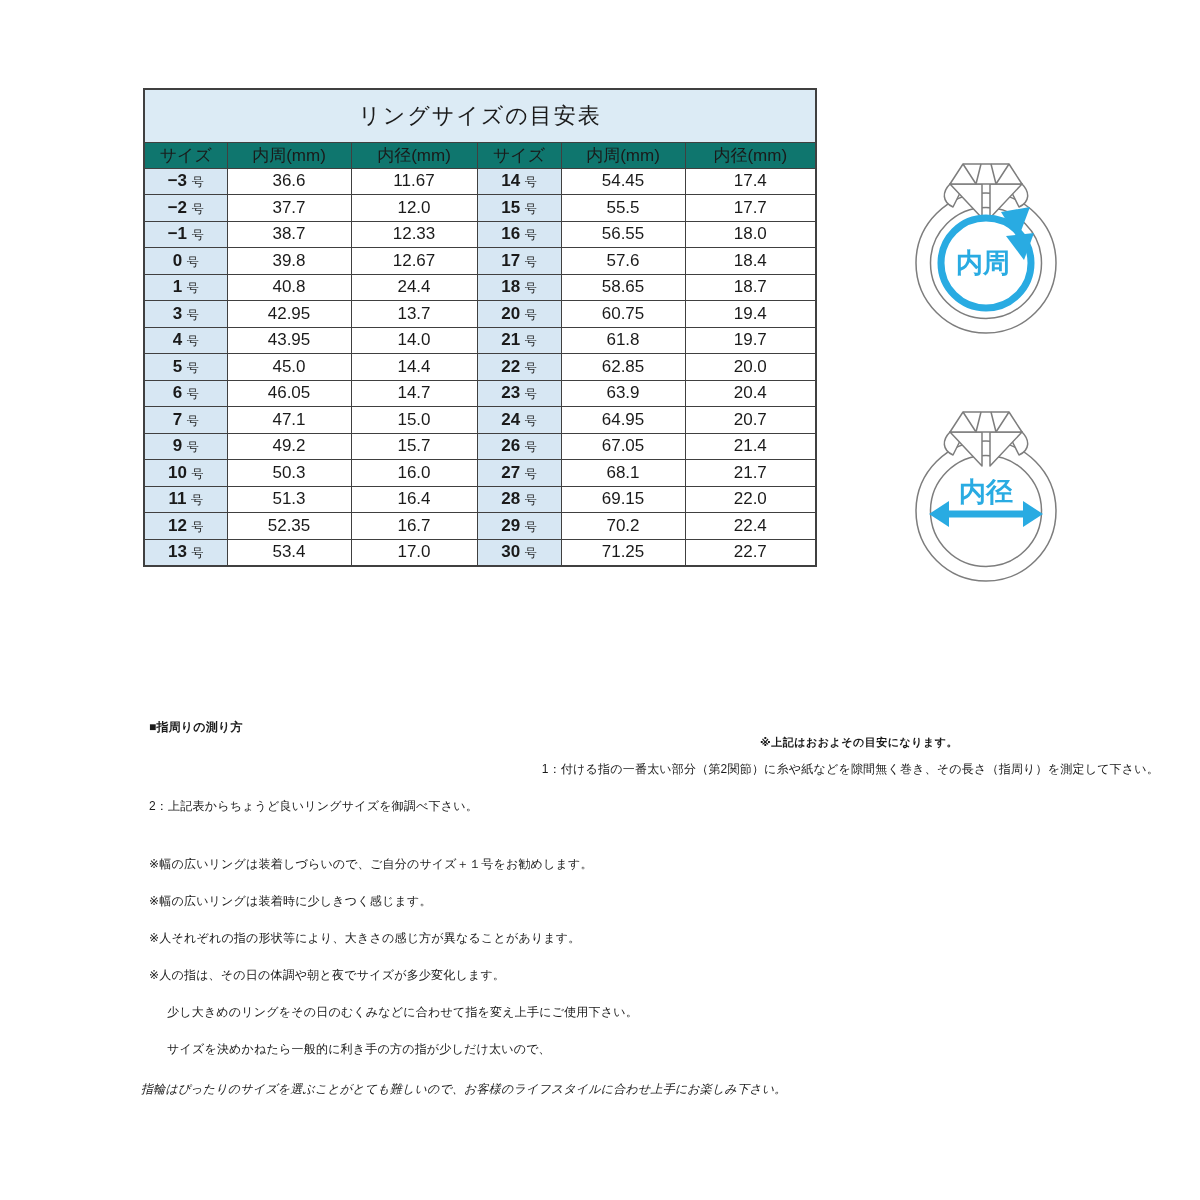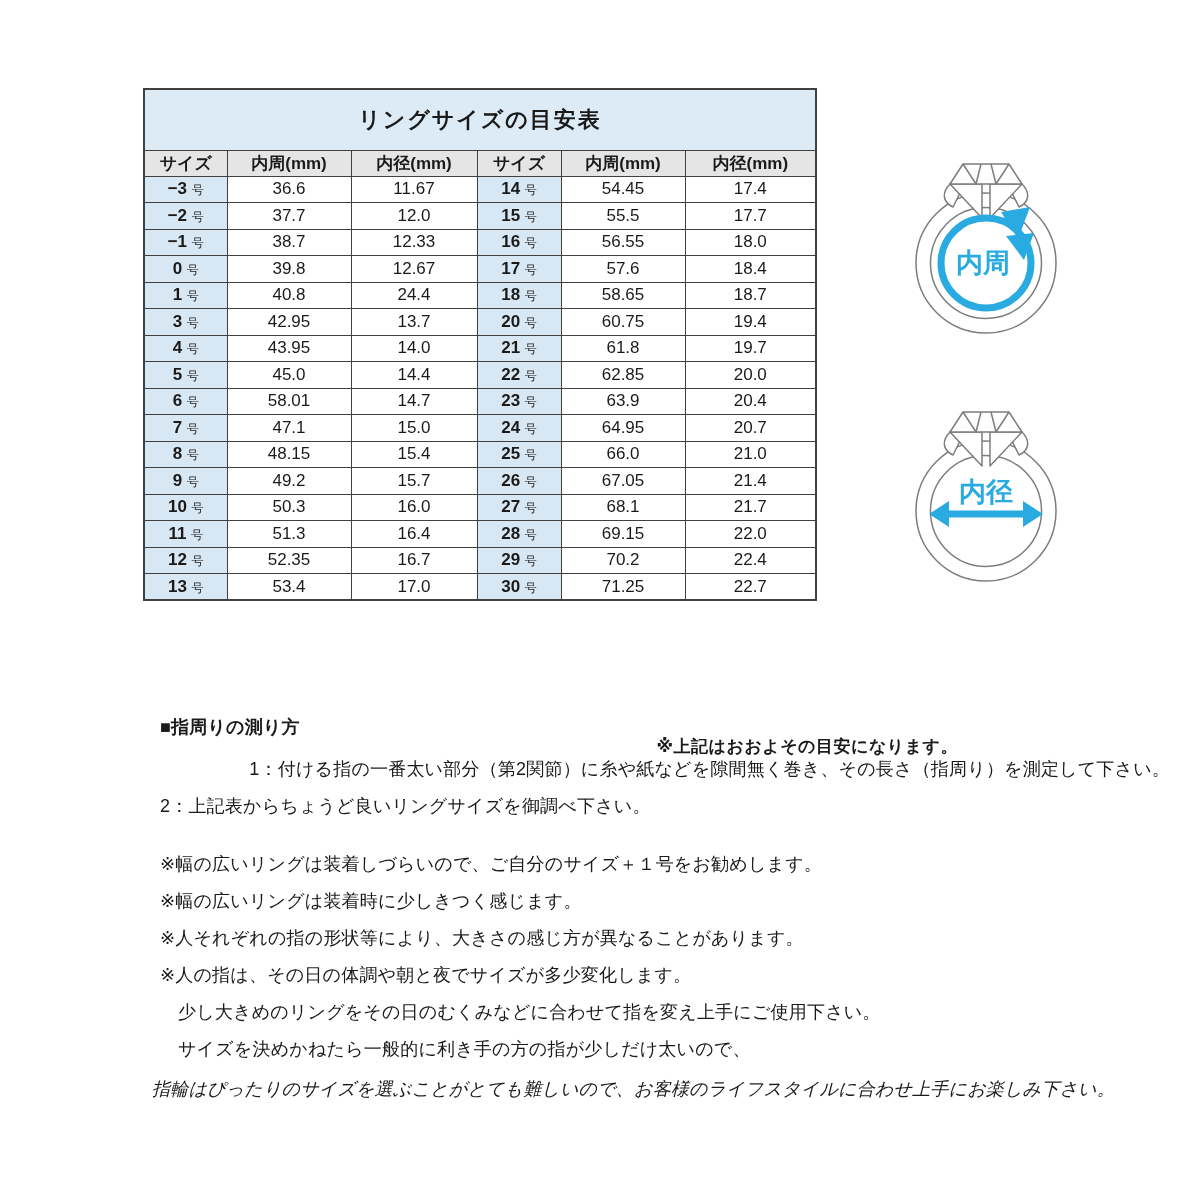--- a/index.html
+++ b/index.html
@@ -15,47 +15,47 @@
   .size-table-wrap { position: absolute; left: 143px; top: 88px; }
   table.size-table {
     border-collapse: collapse; table-layout: fixed; width: 672px;
     border: 2px solid #404040;
   }
   table.size-table th, table.size-table td {
     border: 1px solid #404040; text-align: center; vertical-align: middle;
     font-size: 17px; padding: 0;
   }
   tr.title-row td {
-    height: 61px; background: #dcebf5;
-    font-size: 22px; font-weight: bold; letter-spacing: 2px;
-  }
-  thead th { height: 26px; background: #e5e5e5; font-weight: bold; font-size: 16.5px; }
+    height: 53px; background: #dcebf5;
+    font-size: 22px; font-weight: normal; letter-spacing: 2px;
+  }
+  thead th { height: 26px; background: #0f766e; font-weight: normal; font-size: 16.5px; }
   tbody td { height: 26.5px; background: #ffffff; font-size: 17.5px; }
   tbody td.size-cell { background: #d7e7f3; }
   tbody td.size-cell .num { font-weight: bold; font-size: 17px; }
   tbody td.size-cell .go { font-size: 12px; }
 
   .table-footnote {
     position: absolute; left: 143px; top: 647px; width: 672px;
-    text-align: right; font-size: 17px; font-weight: bold; letter-spacing: 0.5px;
+    text-align: right; font-size: 11px; font-weight: bold; letter-spacing: 0.5px;
   }
 
   
   .ring-fig { position: absolute; width: 166px; height: 186px; }
   .ring-fig.fig1 { left: 903px; top: 150px; }
   .ring-fig.fig2 { left: 903px; top: 398px; }
   .ring-fig text {
     font-family: "Liberation Sans", "DejaVu Sans", sans-serif;
     font-weight: bold; font-size: 27px; fill: #29abe2;
   }
 
   
   .text-block {
-    position: absolute; left: 160px; top: 716px; width: 1010px;
-    font-size: 18px; line-height: 22px; white-space: nowrap; letter-spacing: 0.2px;
+    position: absolute; left: 149px; top: 716px; width: 1010px;
+    font-size: 12px; line-height: 22px; white-space: nowrap; letter-spacing: 0.2px;
   }
   .text-block .heading { font-weight: bold; margin-bottom: 20px; }
   .text-block .step1 { margin-bottom: 15px; text-align: right; }
   .text-block .step2 { margin-bottom: 36px; }
   .text-block .note { margin-bottom: 15px; }
   .text-block .cont { padding-left: 18px; margin-bottom: 15px; }
   .text-block .closing { margin-top: 18px; margin-left: -8px; font-style: italic; }
 </style>
 </head>
 <body>
@@ -145,41 +145,33 @@
           <tr>
             <td class="size-cell"><span class="num">5</span> <span class="go">号</span></td>
             <td>45.0</td>
             <td>14.4</td>
             <td class="size-cell"><span class="num">22</span> <span class="go">号</span></td>
             <td>62.85</td>
             <td>20.0</td>
           </tr>
           <tr>
             <td class="size-cell"><span class="num">6</span> <span class="go">号</span></td>
-            <td>58.01</td>
+            <td>46.05</td>
             <td>14.7</td>
             <td class="size-cell"><span class="num">23</span> <span class="go">号</span></td>
             <td>63.9</td>
             <td>20.4</td>
           </tr>
           <tr>
             <td class="size-cell"><span class="num">7</span> <span class="go">号</span></td>
             <td>47.1</td>
             <td>15.0</td>
             <td class="size-cell"><span class="num">24</span> <span class="go">号</span></td>
             <td>64.95</td>
             <td>20.7</td>
-          </tr>
-          <tr>
-            <td class="size-cell"><span class="num">8</span> <span class="go">号</span></td>
-            <td>48.15</td>
-            <td>15.4</td>
-            <td class="size-cell"><span class="num">25</span> <span class="go">号</span></td>
-            <td>66.0</td>
-            <td>21.0</td>
           </tr>
           <tr>
             <td class="size-cell"><span class="num">9</span> <span class="go">号</span></td>
             <td>49.2</td>
             <td>15.7</td>
             <td class="size-cell"><span class="num">26</span> <span class="go">号</span></td>
             <td>67.05</td>
             <td>21.4</td>
           </tr>
           <tr>

